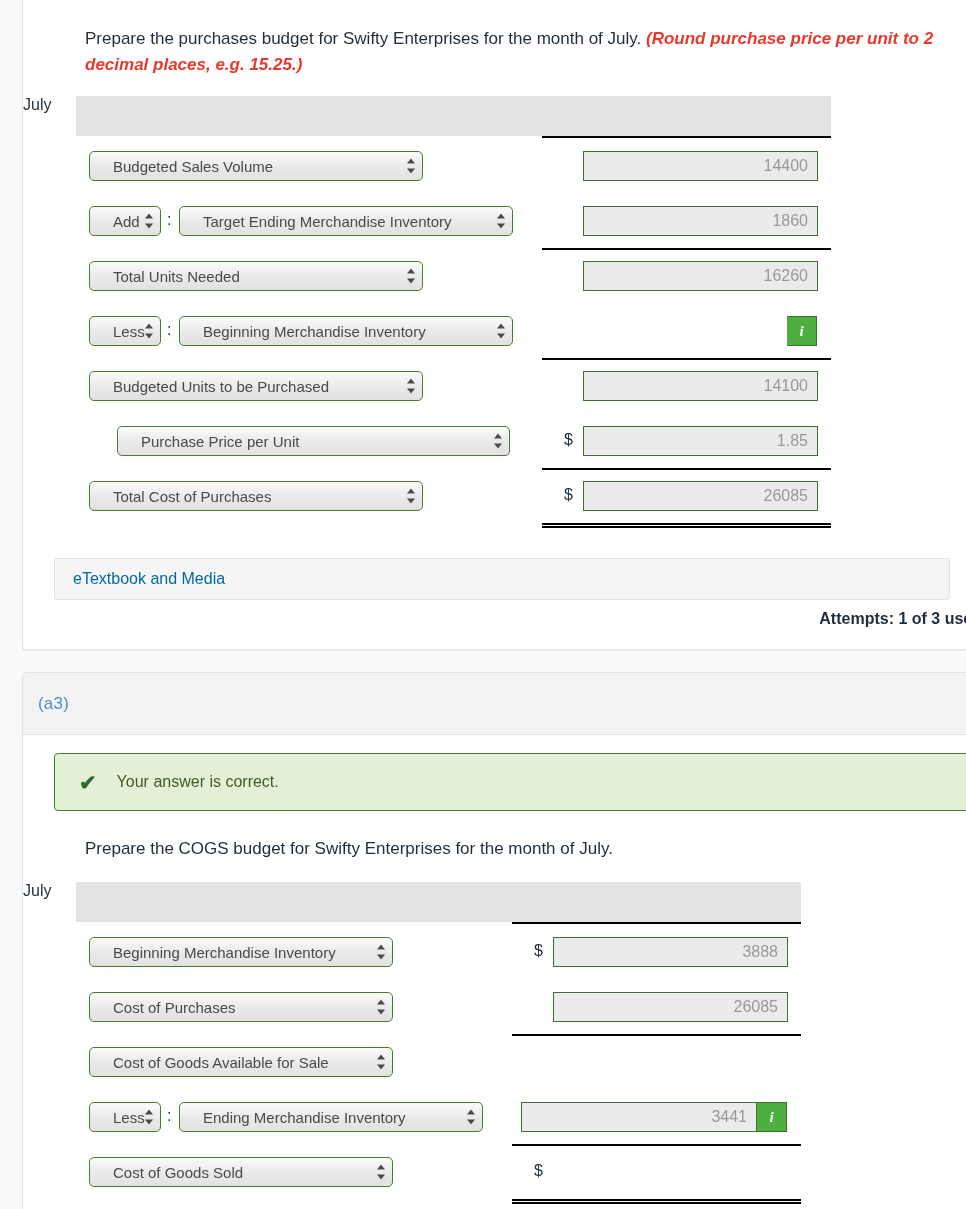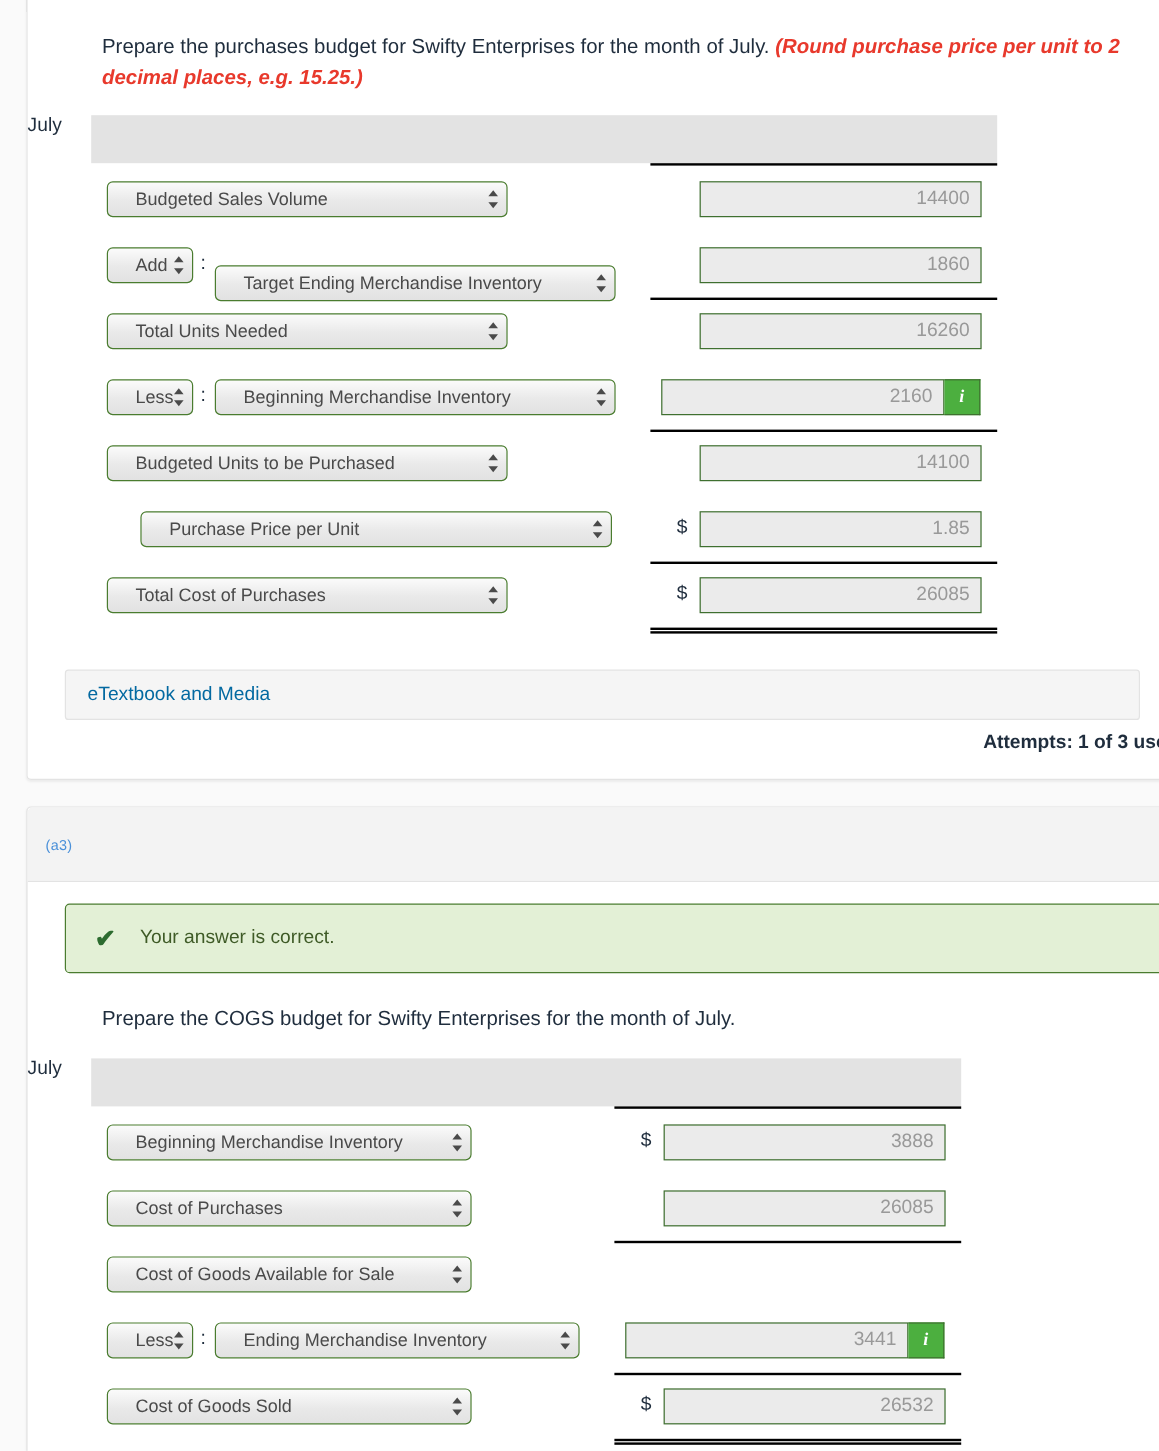--- a/index.html
+++ b/index.html
@@ -32,21 +32,21 @@
     background: #f3f3f3;
     border-bottom: 1px solid #e3e3e3;
     border-radius: 4px 4px 0 0;
     height: 62px;
     display: flex;
     align-items: center;
     padding-left: 15px;
   }
   .part-label {
     color: #4a90d9;
-    font-size: 12px;
+    font-size: 17px;
     letter-spacing: .2px;
   }
 
   
   .prompt {
     font-size: 17px;
     line-height: 1.55;
     color: #1f2d3d;
     padding: 0 30px 0 31px;
   }
@@ -245,21 +245,21 @@
         </div>
         <div class="inp" style="left: 560px; top: 55px; width: 235px;">14400</div>
         <div class="sel" style="position: absolute; top: 110px; left: 66px; width: 72px;">
           <span>Add</span>
           <span class="caret">
             <i class="up"></i>
             <i class="down"></i>
           </span>
         </div>
         <div class="colon" style="left: 144px; top: 115px;">:</div>
-        <div class="sel" style="left: 156px; width: 334px; position: absolute; top: 110px; margin-top: 15px;">
+        <div class="sel" style="left: 156px; width: 334px; position: absolute; top: 110px;">
           <span>Target Ending Merchandise Inventory</span>
           <span class="caret">
             <i class="up"></i>
             <i class="down"></i>
           </span>
         </div>
         <div class="inp" style="left: 560px; top: 110px; width: 235px;">1860</div>
         <div class="rule" style="left: 519px; width: 289px; top: 152px;"></div>
         <div class="sel" style="left: 66px; width: 334px; position: absolute; top: 165px;">
           <span>Total Units Needed</span>
@@ -277,21 +277,20 @@
           </span>
         </div>
         <div class="colon" style="left: 144px; top: 225px;">:</div>
         <div class="sel" style="left: 156px; width: 334px; position: absolute; top: 220px;">
           <span>Beginning Merchandise Inventory</span>
           <span class="caret">
             <i class="up"></i>
             <i class="down"></i>
           </span>
         </div>
-        <div class="inp" style="left: 528px; top: 220px; width: 236px;">2160</div>
         <div class="infobtn" style="left: 764px; top: 220px;">i</div>
         <div class="rule" style="left: 519px; width: 289px; top: 262px;"></div>
         <div class="sel" style="left: 66px; width: 334px; position: absolute; top: 275px;">
           <span>Budgeted Units to be Purchased</span>
           <span class="caret">
             <i class="up"></i>
             <i class="down"></i>
           </span>
         </div>
         <div class="inp" style="left: 560px; top: 275px; width: 235px;">14100</div>
@@ -387,18 +386,17 @@
         <div class="infobtn" style="left: 734px; top: 220px;">i</div>
         <div class="rule" style="left: 489px; width: 289px; top: 262px;"></div>
         <div class="sel" style="left: 66px; width: 304px; position: absolute; top: 275px;">
           <span>Cost of Goods Sold</span>
           <span class="caret">
             <i class="up"></i>
             <i class="down"></i>
           </span>
         </div>
         <div class="dollar" style="left: 511px; top: 280px;">$</div>
-        <div class="inp" style="left: 530px; top: 275px; width: 235px;">26532</div>
         <div class="rule dbl" style="left: 489px; width: 289px; top: 317px;"></div>
       </div>
   </div>
 
 </div>
 
 </body></html>

